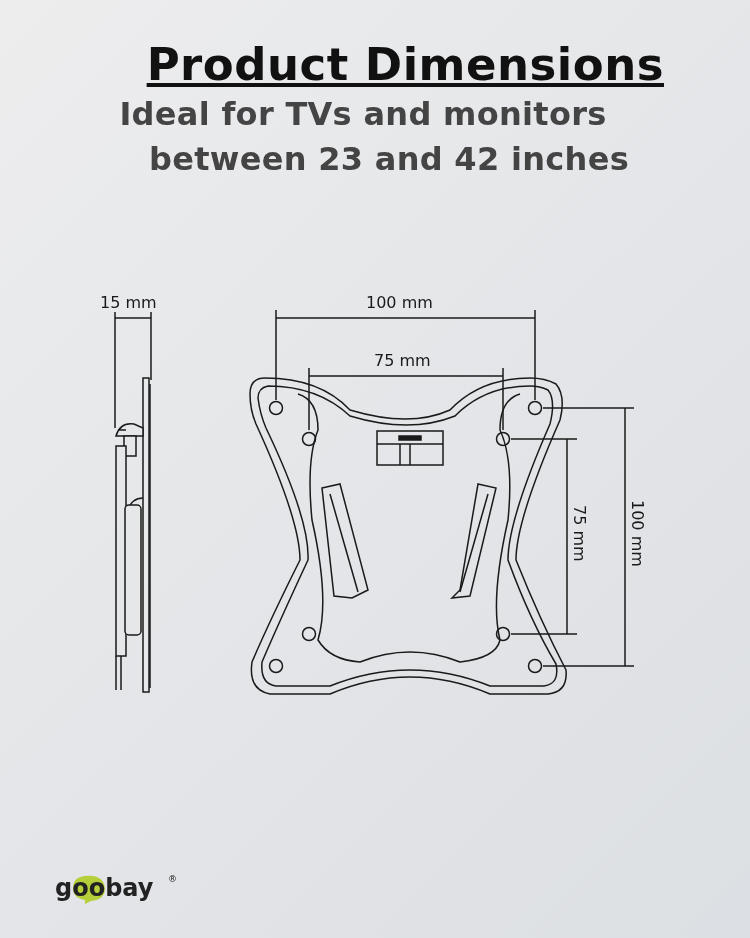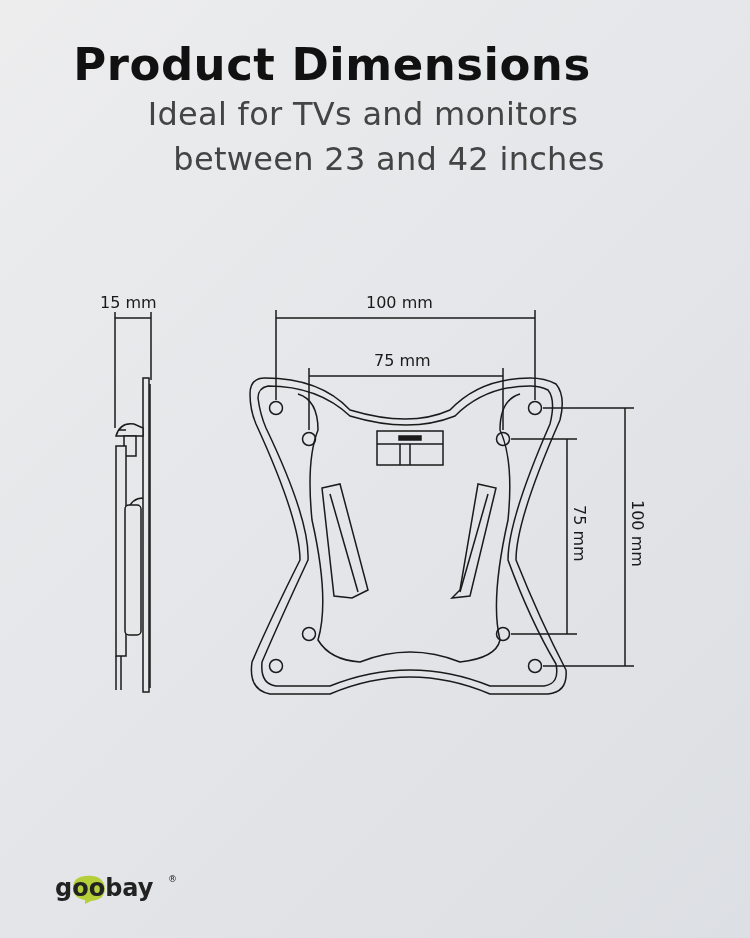--- a/index.html
+++ b/index.html
@@ -1,22 +1,22 @@
 <!DOCTYPE html>
 <html><head>
 <meta charset="utf-8">
 <style>
   html,body{margin:0;padding:0;}
   body{width:750px;height:938px;overflow:hidden;
     background:linear-gradient(135deg,#ededee 0%,#e3e5e8 55%,#dcdfe3 100%);
     font-family:"DejaVu Sans",sans-serif;color:#1a1a1a;position:relative;}
-  .title{position:absolute;left:0;width:664px;top:38px;text-align:center;
-    font-size:45px;font-weight:bold;letter-spacing:0.5px;color:#111;}
+  .title{position:absolute;left:0;width:664px;top:38px;text-align:right;
+    font-size:45px;font-weight:bold;letter-spacing:0.5px;color:#111;text-decoration:underline;}
   .subtitle{position:absolute;left:0;width:726px;text-align:center;
-    font-size:32px;font-weight:normal;color:#444;letter-spacing:0.3px;}
+    font-size:32px;font-weight:bold;color:#444;letter-spacing:0.3px;}
   .sub1{top:95px;} .sub2{top:140px;padding-left:26px;}
   svg.diagram{position:absolute;left:0;top:0;}
   .lbl{font-family:"DejaVu Sans",sans-serif;font-size:16px;fill:#1a1a1a;}
   .logo{position:absolute;left:55px;top:870px;height:36px;}
   .logo-text{font-family:"DejaVu Sans",sans-serif;font-weight:bold;font-size:24px;fill:#222;}
 </style>
 </head>
 <body>
 
 <div class="title">Product Dimensions</div>

